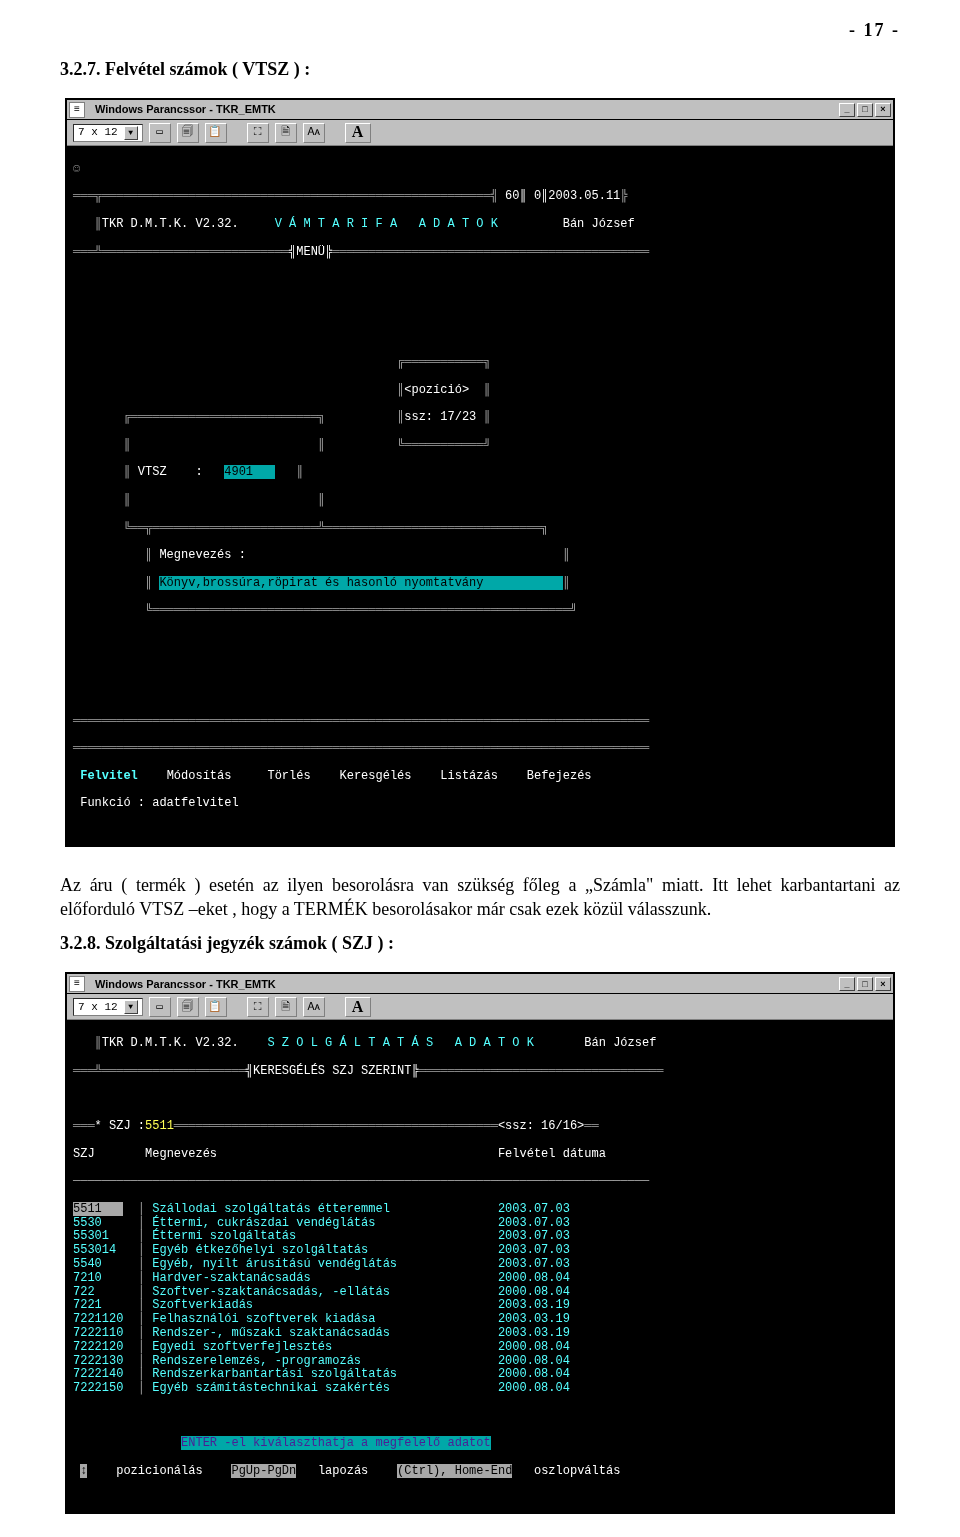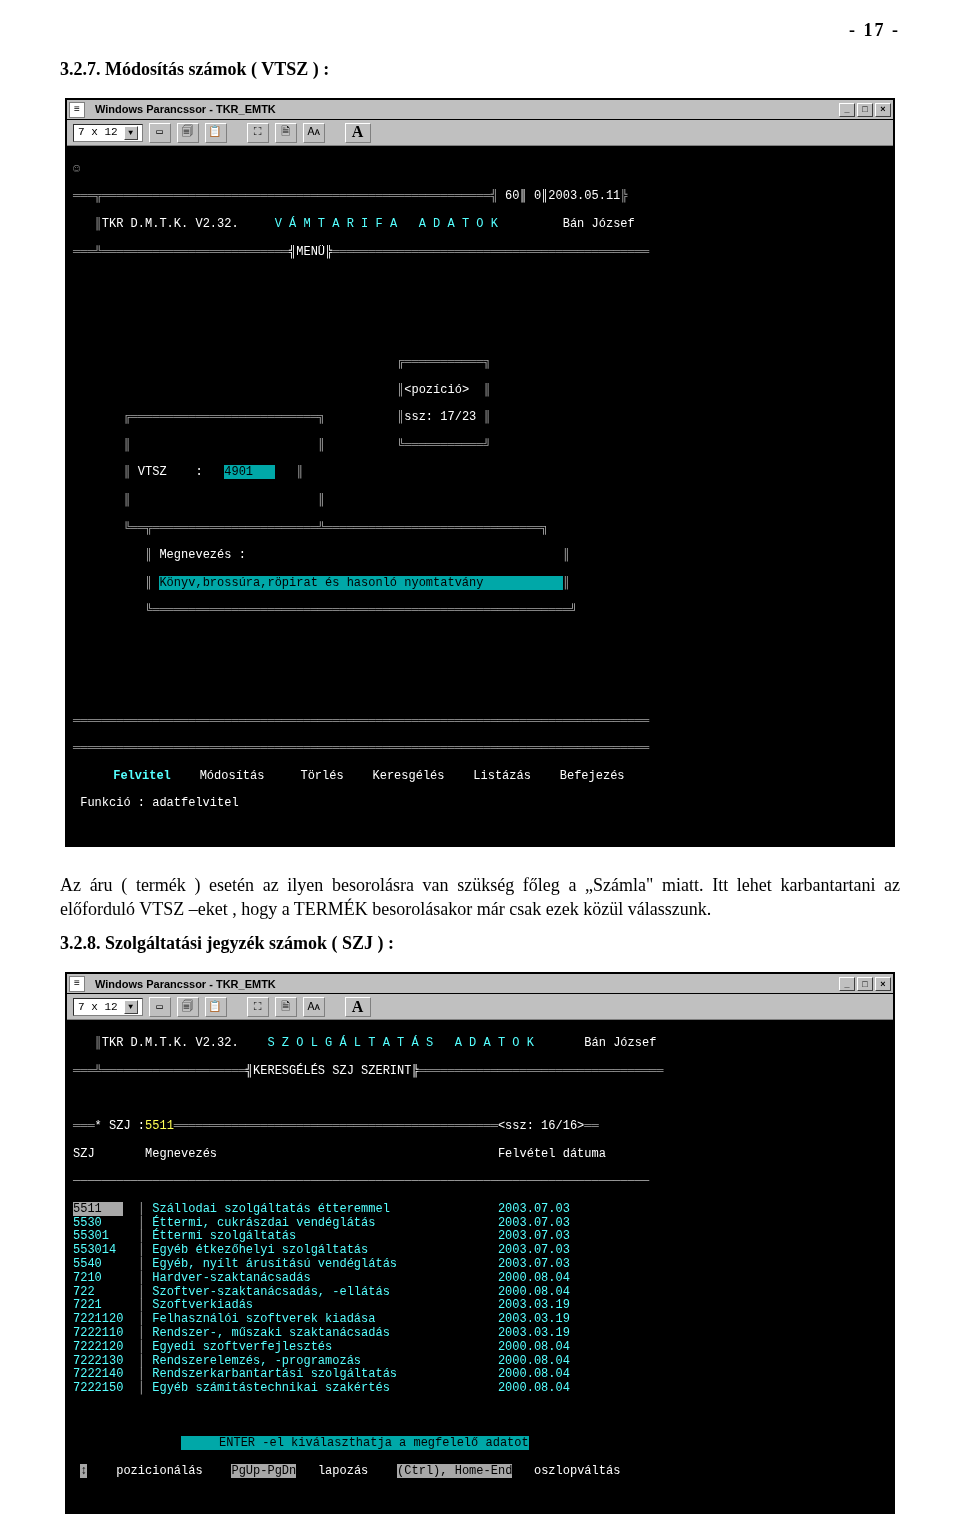--- a/index.html
+++ b/index.html
@@ -67,36 +67,36 @@
 
   
   .dos {
     background: #000;
     color: #c0c0c0;
     padding: 3px 6px 6px;
     white-space: pre;
     letter-spacing: 0;
   }
   .dos .cyan { color: #55ffff; }
-  .dos .bcyan { color: #55ffff; font-weight: bold; margin-left: 33px; }
+  .dos .bcyan { color: #55ffff; font-weight: bold; }
   .dos .yel  { color: #ffff55; }
   .dos .wht  { color: #ffffff; }
   .dos .gry  { color: #a8a8a8; }
   .dos .hlcyan { background:#00a8a8; color:#000;text-align:right; }
-  .dos .hlhdr  { background:#00a8a8; color:#000000;padding-left:38px; }
+  .dos .hlhdr  { background:#00a8a8; color:#4c1d95; }
   .dos .revwht { background:#a8a8a8; color:#000; }
   .row { display:block; }
 
 </style>
 </head>
 <body>
 
 <div class="page-num">-  17  -</div>
 
-<div class="section-hdr">3.2.7. Módosítás számok ( VTSZ ) :</div>
+<div class="section-hdr">3.2.7. Felvétel számok ( VTSZ ) :</div>
 
 <div class="win">
 
   <div class="tb">
     <span class="tb-icon">≡</span>
     <span class="tb-title">Windows Parancssor - TKR_EMTK</span>
     <span class="spacer"></span>
     <span class="wbtns">
       <span class="wbtn">_</span>
       <span class="wbtn">□</span>

